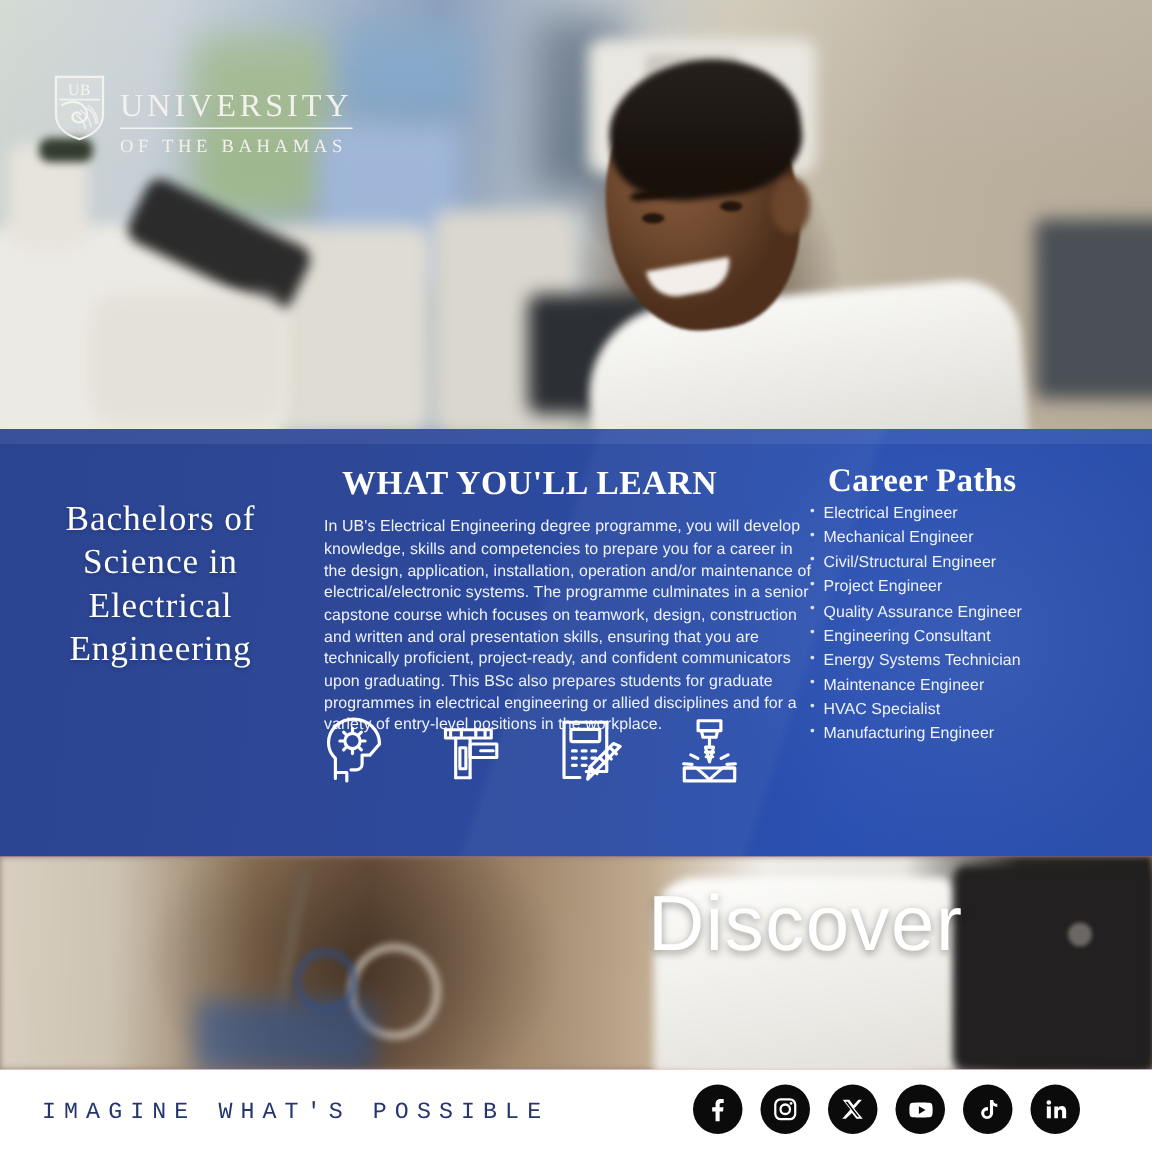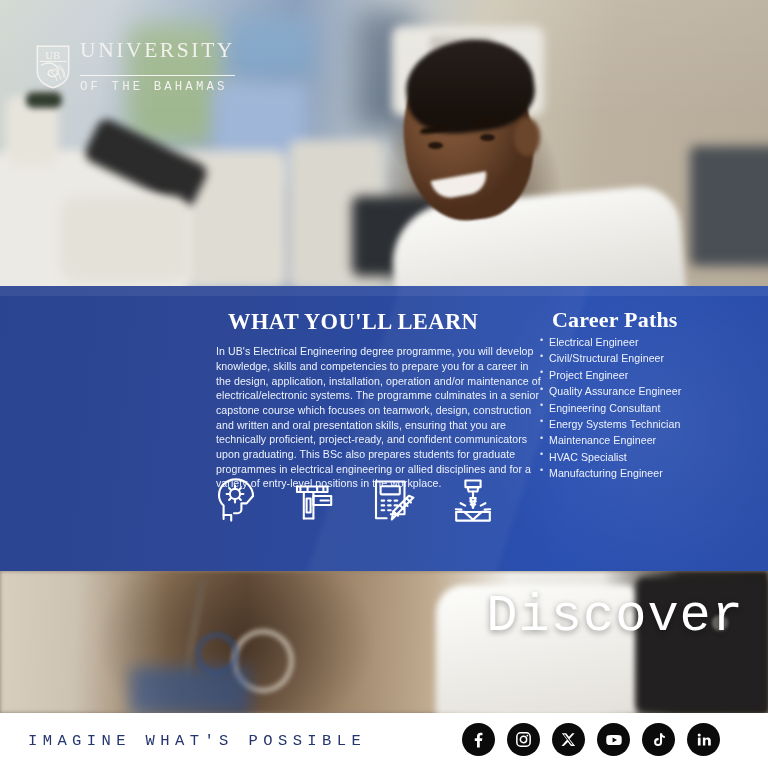--- a/index.html
+++ b/index.html
@@ -58,22 +58,22 @@
   .st-brow{position:absolute;width:30px;height:7px;border-radius:40%;background:#1a1007;filter:blur(1.6px);}
   .st-smile{position:absolute;left:432px;top:176px;width:56px;height:20px;border-radius:0 0 30px 30px;
     background:#f3eeea;filter:blur(1.4px);transform:rotate(-10deg);}
   .hero-haze{position:absolute;inset:0;background:linear-gradient(180deg,rgba(255,255,255,.10),rgba(255,255,255,0) 40%);}
 
   
   .logo{position:absolute;left:36px;top:40px;display:flex;align-items:center;gap:10px;}
   .shield{width:34px;height:44px;position:relative;}
   .logo-txt{color:#f2f1ee;}
   .logo-line1{font-family:"Liberation Serif",serif;font-size:21.5px;letter-spacing:2.6px;line-height:1;
-    padding-bottom:13px;border-bottom:1.3px solid rgba(248,247,244,.93);}
-  .logo-line2{font-family:Liberation Mono, monospace;font-size:12.4px;letter-spacing:3.1px;margin-top:4px;}
+    padding-bottom:3px;border-bottom:1.3px solid rgba(248,247,244,.93);margin-top:20px;}
+  .logo-line2{font-family:Liberation Serif, serif;font-size:12.4px;letter-spacing:3.1px;margin-top:4px;}
 
   
   .blue{
     position:absolute;left:0;top:286px;width:768px;height:285px;overflow:hidden;
     background:linear-gradient(96deg,#2b4491 0%,#2e4897 30%,#2a4aa1 52%,#2a50b2 74%,#2a4ea9 100%);
   }
   .blue-top-sheen{position:absolute;left:0;top:0;width:768px;height:10px;background:rgba(255,255,255,.07);}
   .blue-diag{position:absolute;inset:0;
     background:linear-gradient(108deg,rgba(255,255,255,0) 46%,rgba(255,255,255,.045) 47%,rgba(255,255,255,.045) 68%,rgba(255,255,255,0) 69%);}
   .blue-glow{position:absolute;right:-60px;top:-40px;width:360px;height:360px;border-radius:50%;
@@ -126,22 +126,22 @@
   .lw-rod{position:absolute;left:188px;top:8px;width:8px;height:122px;background:#6b5a48;filter:blur(2px);transform:rotate(10deg);}
   .lw-hook{position:absolute;left:232px;top:58px;width:52px;height:54px;border:5px solid #cfc6b8;border-radius:50%;filter:blur(2.5px);opacity:.8;}
   .lw-ring{position:absolute;left:196px;top:62px;width:34px;height:34px;border:4px solid #2f4f88;border-radius:50%;filter:blur(2.5px);opacity:.8;}
   .lw-blue{position:absolute;left:130px;top:96px;width:120px;height:48px;background:#32558f;filter:blur(8px);opacity:.65;}
   .lw-dark{position:absolute;left:636px;top:6px;width:132px;height:136px;background:#222020;filter:blur(3px);border-radius:8px;}
   .lw-lens{position:absolute;left:712px;top:44px;width:16px;height:16px;border-radius:50%;background:#6b6764;filter:blur(1.5px);}
   .lw-coat{position:absolute;left:436px;top:14px;width:200px;height:130px;
     background:linear-gradient(170deg,#fdfdfb,#e3e0da);filter:blur(3px);border-radius:28px 10px 0 0;}
 
   .discover{
-    position:absolute;left:446px;top:592px;width:298px;text-align:right;
-    font-family:Liberation Mono, monospace;color:#ffffff;
+    position:absolute;left:432px;top:592px;width:298px;text-align:left;
+    font-family:Liberation Sans, sans-serif;color:#ffffff;
     text-shadow:0 2px 6px rgba(0,0,0,.38);
   }
   .discover .d1{display:block;font-size:52px;line-height:.96;letter-spacing:1px;}
   .discover .d2{display:block;font-size:34px;line-height:1.02;letter-spacing:1.2px;margin-top:-2px;}
 
   
   .footer{
     position:absolute;left:0;top:713px;width:768px;height:55px;background:#ffffff;
     display:flex;align-items:center;
   }
@@ -205,30 +205,37 @@
       </div>
     </div>
   </div>
 
   <div class="blue">
     <div class="blue-top-sheen"></div>
     <div class="blue-diag"></div>
     <div class="blue-glow"></div>
   </div>
 
+  <div class="degree">
+    <span class="l">Bachelors of</span>
+    <span class="l">Science in</span>
+    <span class="l">Electrical</span>
+    <span class="l">Engineering</span>
+  </div>
 
   <div class="learn">
     <h2 class="h-serif">WHAT YOU'LL LEARN</h2>
     <p class="body-copy">In UB's Electrical Engineering degree programme, you will develop knowledge, skills and competencies to prepare you for a career in the design, application, installation, operation and/or maintenance of electrical/electronic systems. The programme culminates in a senior capstone course which focuses on teamwork, design, construction and written and oral presentation skills, ensuring that you are technically proficient, project-ready, and confident communicators upon graduating. This BSc also prepares students for graduate programmes in electrical engineering or allied disciplines and for a variety of entry-level positions in the workplace.</p>
   </div>
 
   <div class="careers">
     <h2 class="h-serif">Career Paths</h2>
     <ul>
       <li>Electrical Engineer</li>
+      <li>Mechanical Engineer</li>
       <li>Civil/Structural Engineer</li>
       <li>Project Engineer</li>
       <li>Quality Assurance Engineer</li>
       <li>Engineering Consultant</li>
       <li>Energy Systems Technician</li>
       <li>Maintenance Engineer</li>
       <li>HVAC Specialist</li>
       <li>Manufacturing Engineer</li>
     </ul>
   </div>

